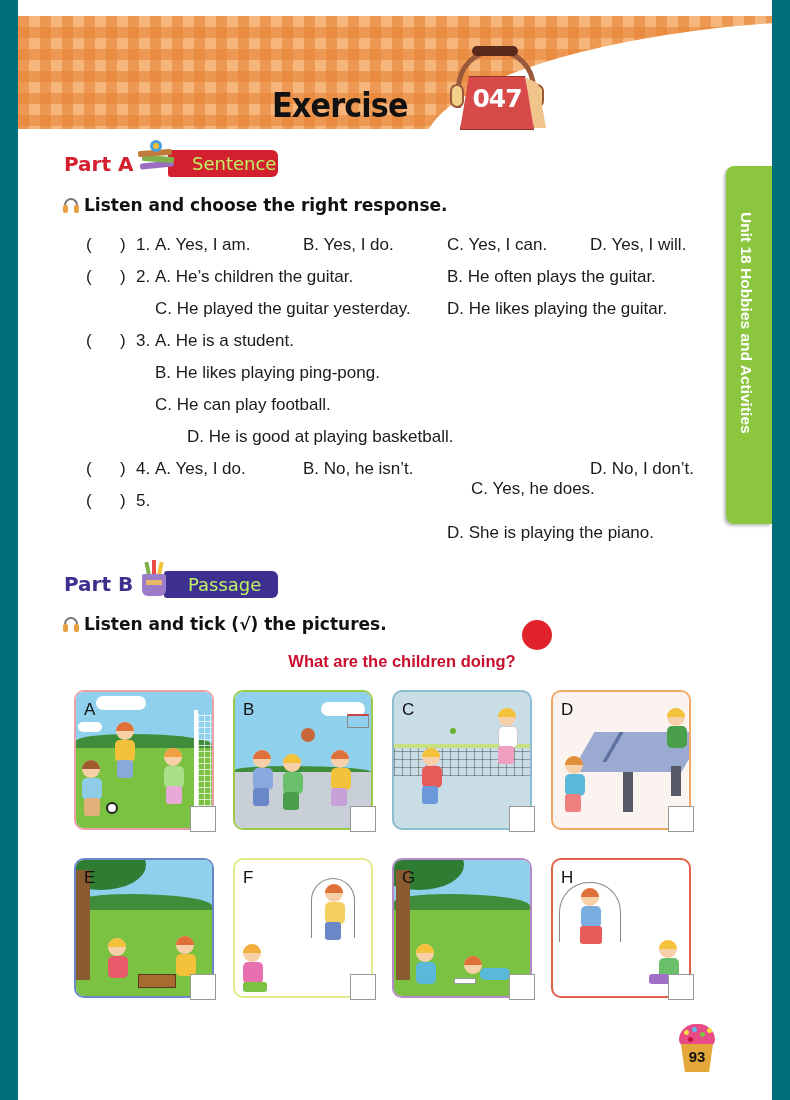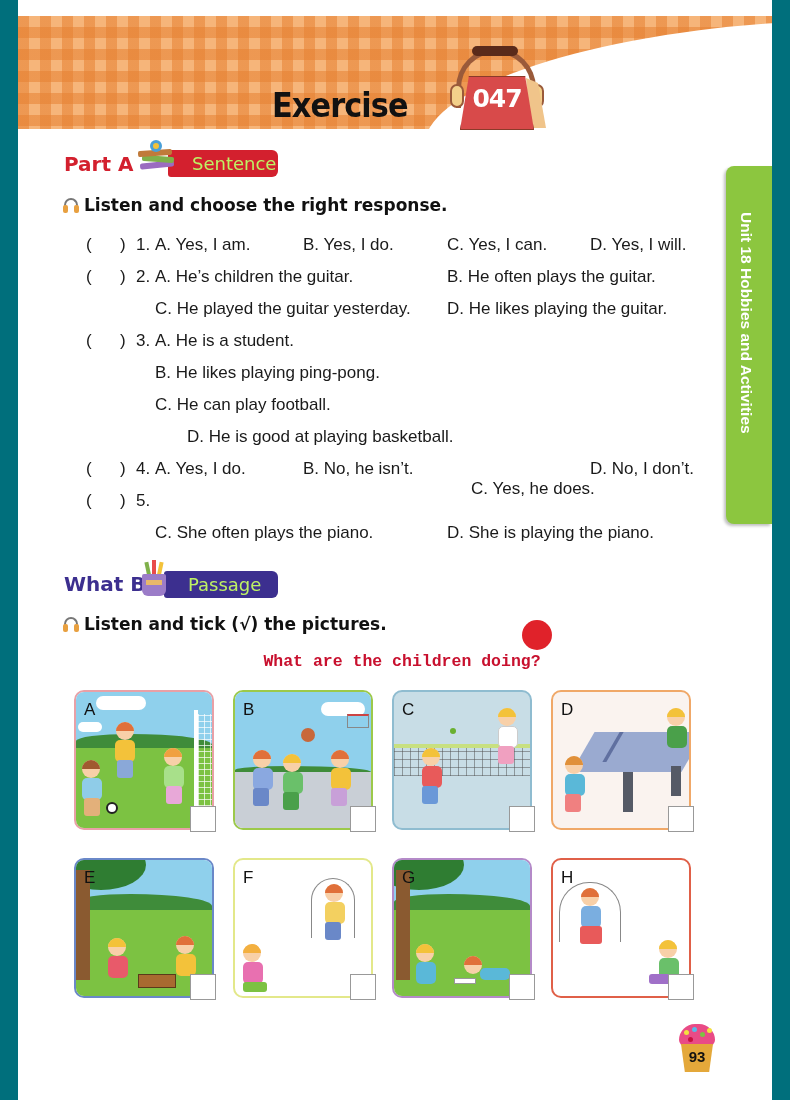--- a/index.html
+++ b/index.html
@@ -46,21 +46,21 @@
   
   .q-line { position: absolute; font-size: 17px; color: #1a1a1a; white-space: nowrap; }
   .paren { position: absolute; font-size: 17px; color: #1a1a1a; }
 
   
   .dyn-badge { position: absolute; left: 522px; top: 566px; width: 174px; height: 56px; background: #e0222a; border-radius: 22px;
     color: #fff; font-size: 28px; font-weight: bold; text-align: center; line-height: 56px; letter-spacing: 1px; font-family: "DejaVu Sans", sans-serif; }
   .dyn-dot { position: absolute; left: 504px; top: 620px; width: 30px; height: 30px; background: #e0222a; border-radius: 50%; }
 
   .question-title { position: absolute; left: 0; width: 754px; top: 652px; text-align: center; padding-left: 14px;
-    color: #c8102e; font-family: Liberation Mono, monospace; font-weight: bold; font-size: 16.5px; }
+    color: #c8102e; font-family: Liberation Sans, sans-serif; font-weight: bold; font-size: 16.5px; }
 
   
   .pic { position: absolute; width: 140px; height: 140px; border: 2px solid; border-radius: 10px; overflow: hidden; }
   .pic-label { position: absolute; left: 8px; top: 8px; font-size: 17px; color: #111; z-index: 3; }
   .tick-box { position: absolute; width: 26px; height: 26px; background: #fff; border: 1.5px solid #999; z-index: 5; }
   .sky { position: absolute; left: 0; top: 0; width: 100%; background: #8fd0ec; }
   .grass { position: absolute; left: 0; bottom: 0; width: 100%; background: #7cc242; }
   .hills { position: absolute; left: 0; width: 100%; height: 18px; background: #3f8c3a; border-radius: 40% 60% 0 0; }
   .cloud { position: absolute; background: #fff; border-radius: 20px; }
   .kid { position: absolute; }
@@ -142,24 +142,23 @@
 
   <span class="paren" style="left:68px; top:459px;">(&nbsp;&nbsp;&nbsp;&nbsp;&nbsp;&nbsp;)</span>
   <span class="q-line" style="left:118px; top:459px;">4.</span>
   <span class="q-line" style="left:137px; top:459px;">A. Yes, I do.</span>
   <span class="q-line" style="left:285px; top:459px;">B. No, he isn’t.</span>
   <span class="q-line" style="left:429px; top:479px;margin-left:24px;">C. Yes, he does.</span>
   <span class="q-line" style="left:572px; top:459px;">D. No, I don’t.</span>
 
   <span class="paren" style="left:68px; top:491px;">(&nbsp;&nbsp;&nbsp;&nbsp;&nbsp;&nbsp;)</span>
   <span class="q-line" style="left:118px; top:491px;">5.</span>
-  <span class="q-line" style="left:137px; top:523px;">C. She often plays the piano.</span>
   <span class="q-line" style="left:429px; top:523px;">D. She is playing the piano.</span>
 
-  <div class="part-label" style="left:46px; top:572px; color:#3c2f8f;">What B</div>
+  <div class="part-label" style="left:46px; top:572px; color:#3c2f8f;">Part B</div>
   <div class="part-pill" style="left:146px; top:571px; width:114px; background:#3c2f8f;">Passage</div>
   <div class="book-icon" style="left:120px; top:560px;">
     <div style="position:absolute;left:8px;top:2px;width:4px;height:16px;background:#7fb04a;transform:rotate(-12deg);"></div>
     <div style="position:absolute;left:14px;top:0;width:4px;height:18px;background:#e94b4b;"></div>
     <div style="position:absolute;left:20px;top:2px;width:4px;height:16px;background:#f3c23a;transform:rotate(12deg);"></div>
     <div style="position:absolute;left:4px;top:14px;width:24px;height:22px;background:#9b7cc8;border-radius:2px 2px 6px 6px;"></div>
     <div style="position:absolute;left:8px;top:20px;width:16px;height:5px;background:#e8b86a;"></div>
   </div>
   <div class="instruction" style="top:614px;">
     <span class="hp-icon">

